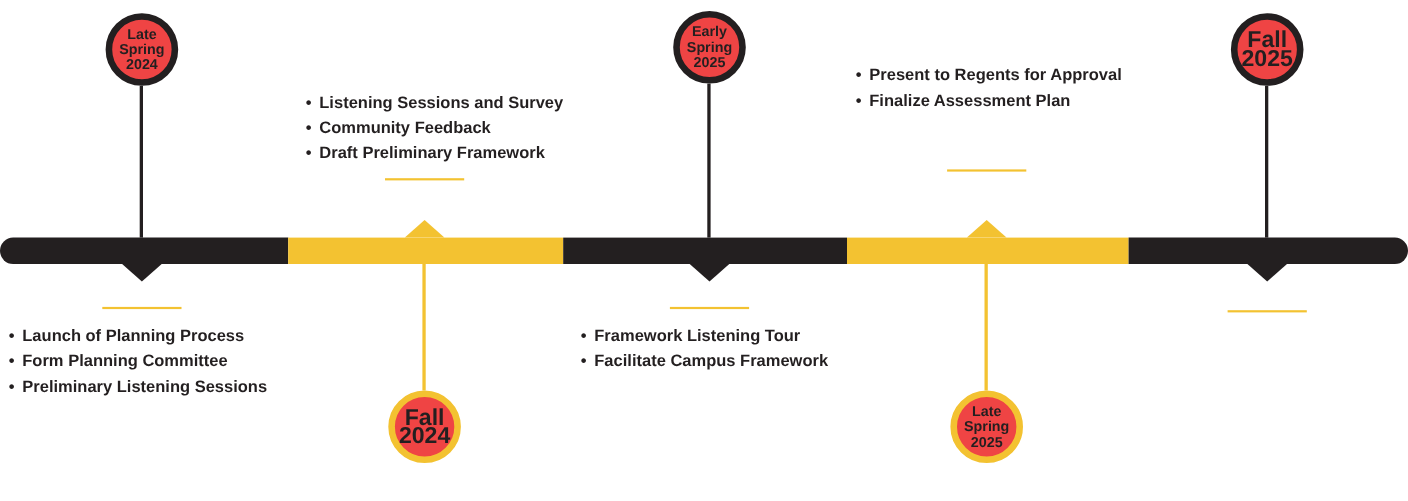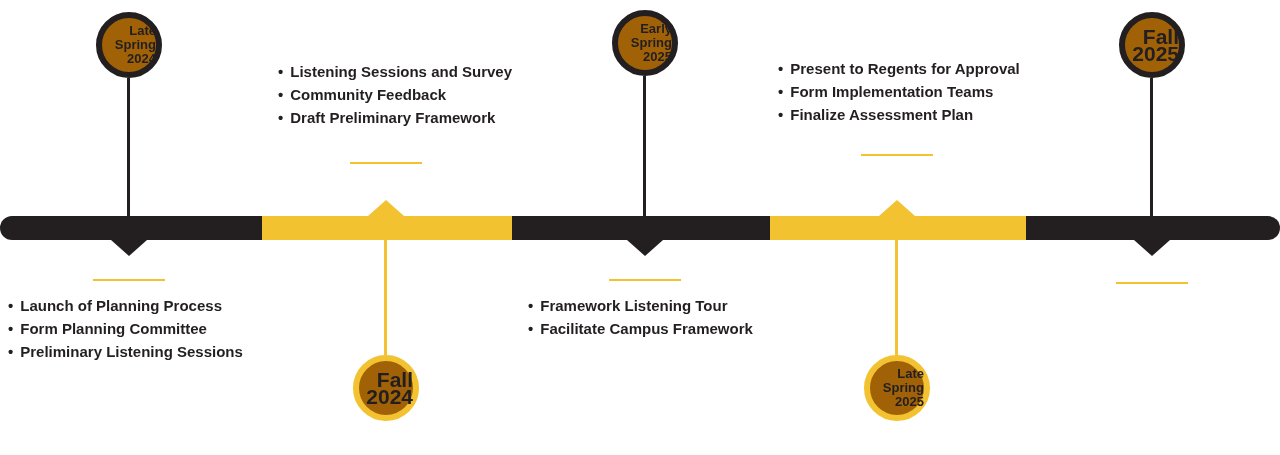--- a/index.html
+++ b/index.html
@@ -19,23 +19,23 @@
   .bar-black { background: #231f20; }
   .bar-gold  { background: #f3c231; }
   .cap-left  { border-radius: 12px 0 0 12px; }
   .cap-right { border-radius: 0 12px 12px 0; }
 
   
   .circle {
     position: absolute;
     width: 66px; height: 66px;
     border-radius: 50%;
-    background: #a16207;
+    background: #ef4444;
     display: flex; flex-direction: column;
-    align-items: flex-end; justify-content: center;
+    align-items: center; justify-content: center;
     text-align: center;
     font-weight: bold;
   }
   .circle.black { border: 6px solid #231f20; }
   .circle.gold  { border: 6px solid #f3c231; }
   .circle-label-3 { font-size: 13px; line-height: 14px; }
   .circle-label-2 { font-size: 21px; line-height: 17px; }
   .circle span { display: block; }
 
   
@@ -90,21 +90,21 @@
   </div>
   <div class="connector black" style="left:127px; top:78px; height:138px;"></div>
   <div class="arrow-down" style="left:111px; top:240px;"></div>
   <div class="tick" style="left:93px; top:279px;"></div>
   <ul class="bullets" style="left:8px; top:294px;">
     <li>Launch of Planning Process</li>
     <li>Form Planning Committee</li>
     <li>Preliminary Listening Sessions</li>
   </ul>
 
-  <ul class="bullets" style="left:278px; top:60px;">
+  <ul class="bullets" style="left:278px; top:82px;">
     <li>Listening Sessions and Survey</li>
     <li>Community Feedback</li>
     <li>Draft Preliminary Framework</li>
   </ul>
   <div class="tick" style="left:350px; top:162px;"></div>
   <div class="arrow-up" style="left:368px; top:200px;"></div>
   <div class="connector gold" style="left:384px; top:240px; height:115px;"></div>
   <div class="circle gold circle-label-2" style="left:353px; top:355px;">
     <span>Fall</span>
     <span>2024</span>
@@ -118,21 +118,20 @@
   <div class="connector black" style="left:643px; top:76px; height:140px;"></div>
   <div class="arrow-down" style="left:627px; top:240px;"></div>
   <div class="tick" style="left:609px; top:279px;"></div>
   <ul class="bullets" style="left:528px; top:294px;">
     <li>Framework Listening Tour</li>
     <li>Facilitate Campus Framework</li>
   </ul>
 
   <ul class="bullets" style="left:778px; top:57px;">
     <li>Present to Regents for Approval</li>
-    <li>Form Implementation Teams</li>
     <li>Finalize Assessment Plan</li>
   </ul>
   <div class="tick" style="left:861px; top:154px;"></div>
   <div class="arrow-up" style="left:879px; top:200px;"></div>
   <div class="connector gold" style="left:895px; top:240px; height:115px;"></div>
   <div class="circle gold circle-label-3" style="left:864px; top:355px;">
     <span>Late</span>
     <span>Spring</span>
     <span>2025</span>
   </div>

